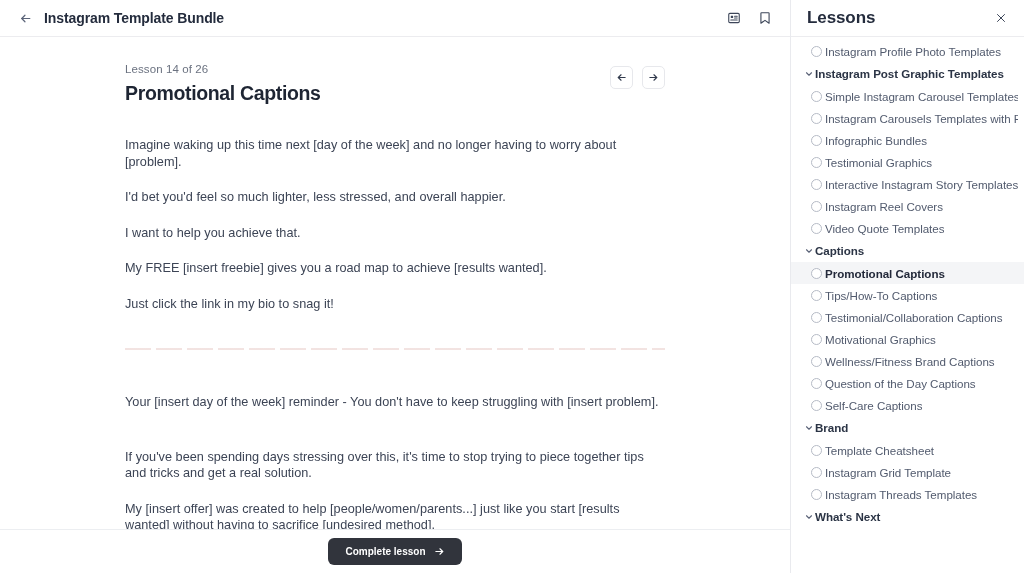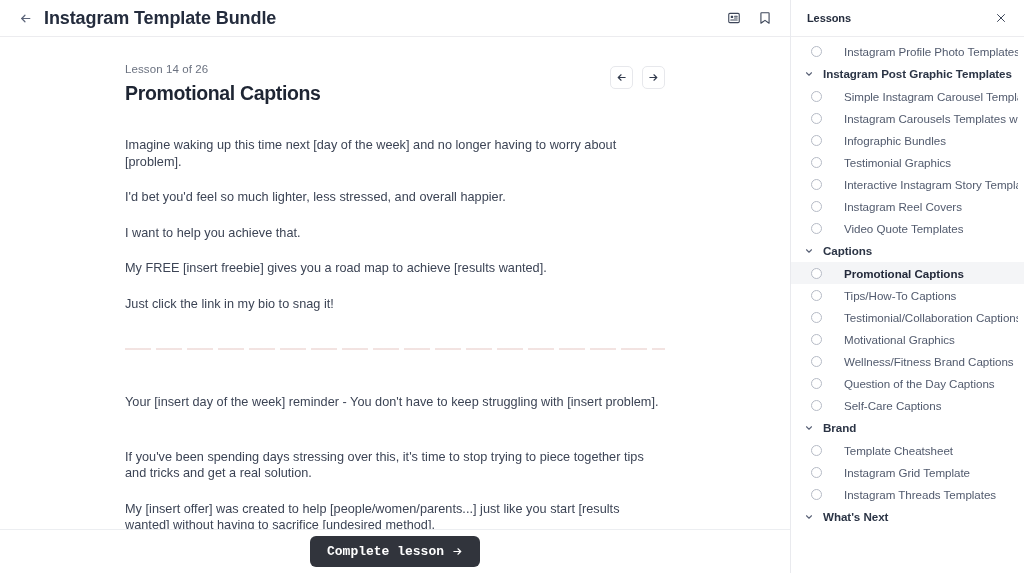--- a/index.html
+++ b/index.html
@@ -43,21 +43,21 @@
   .back-btn {
     width: 22px; height: 22px;
     display: flex; align-items: center; justify-content: center;
     color: #5b6479;
     border-radius: 4px;
     cursor: pointer;
   }
   .back-btn svg { display:block; }
 
   .course-title {
-    font-size: 18px;
+    font-size: 14px;
     font-weight: 700;
     letter-spacing: -0.1px;
     color: #242c3d;
     margin-left: 8px;
   }
 
   .topbar-spacer { flex: 1; }
 
   .topbar-icons {
     display: flex;
@@ -154,28 +154,28 @@
     display: flex;
     align-items: center;
     justify-content: center;
     background: #fff;
   }
   .complete-btn {
     background: #31343c;
     color: #fff;
     border: none;
     border-radius: 6px;
-    font-size: 13px;
+    font-size: 10px;
     font-weight: 700;
     padding: 8px 17px;
     display: inline-flex;
     align-items: center;
     gap: 8px;
     cursor: pointer;
-    font-family: Liberation Mono, monospace;
+    font-family: Liberation Sans, sans-serif;
   }
   .complete-btn svg { display:block; }
 
   
   .sidebar {
     width: 234px;
     height: 573px;
     border-left: 1px solid #e9eaee;
     background: #fff;
     display: flex;
@@ -185,21 +185,21 @@
 
   .sb-head {
     height: 37px;
     min-height: 37px;
     display: flex;
     align-items: center;
     padding: 0 13px 0 16px;
     border-bottom: 1px solid #ececef;
   }
   .sb-title {
-    font-size: 11px;
+    font-size: 17px;
     font-weight: 700;
     letter-spacing: -0.1px;
     color: #242c3d;
     flex: 1;
   }
   .sb-close {
     width: 20px; height: 20px;
     display:flex; align-items:center; justify-content:center;
     color: #3d4659;
     cursor: pointer;
@@ -209,21 +209,21 @@
 
   .sb-list {
     flex: 1;
     overflow: hidden;
     padding-top: 3px;
   }
 
   .sb-section {
     display: flex;
     align-items: center;
-    gap: 9px;
+    gap: 1px;
     padding: 5px 10px 5px 13px;
     cursor: pointer;
   }
   .sb-section .chev {
     width: 10px; height: 10px;
     color: #5a6277;
     display:flex; align-items:center; justify-content:center;
     flex: 0 0 10px;
   }
   .sb-section .chev svg { display:block; }
@@ -231,21 +231,21 @@
     font-size: 11.6px;
     font-weight: 700;
     color: #2b3445;
     letter-spacing: -0.05px;
     white-space: nowrap;
   }
 
   .sb-item {
     display: flex;
     align-items: center;
-    gap: 22px;
+    gap: 3px;
     padding: 4.5px 6px 4.5px 20px;
     cursor: pointer;
     white-space: nowrap;
     overflow: hidden;
   }
   .sb-item.active {
     background: #f4f5f7;
   }
   .sb-radio {
     width: 11px; height: 11px;

